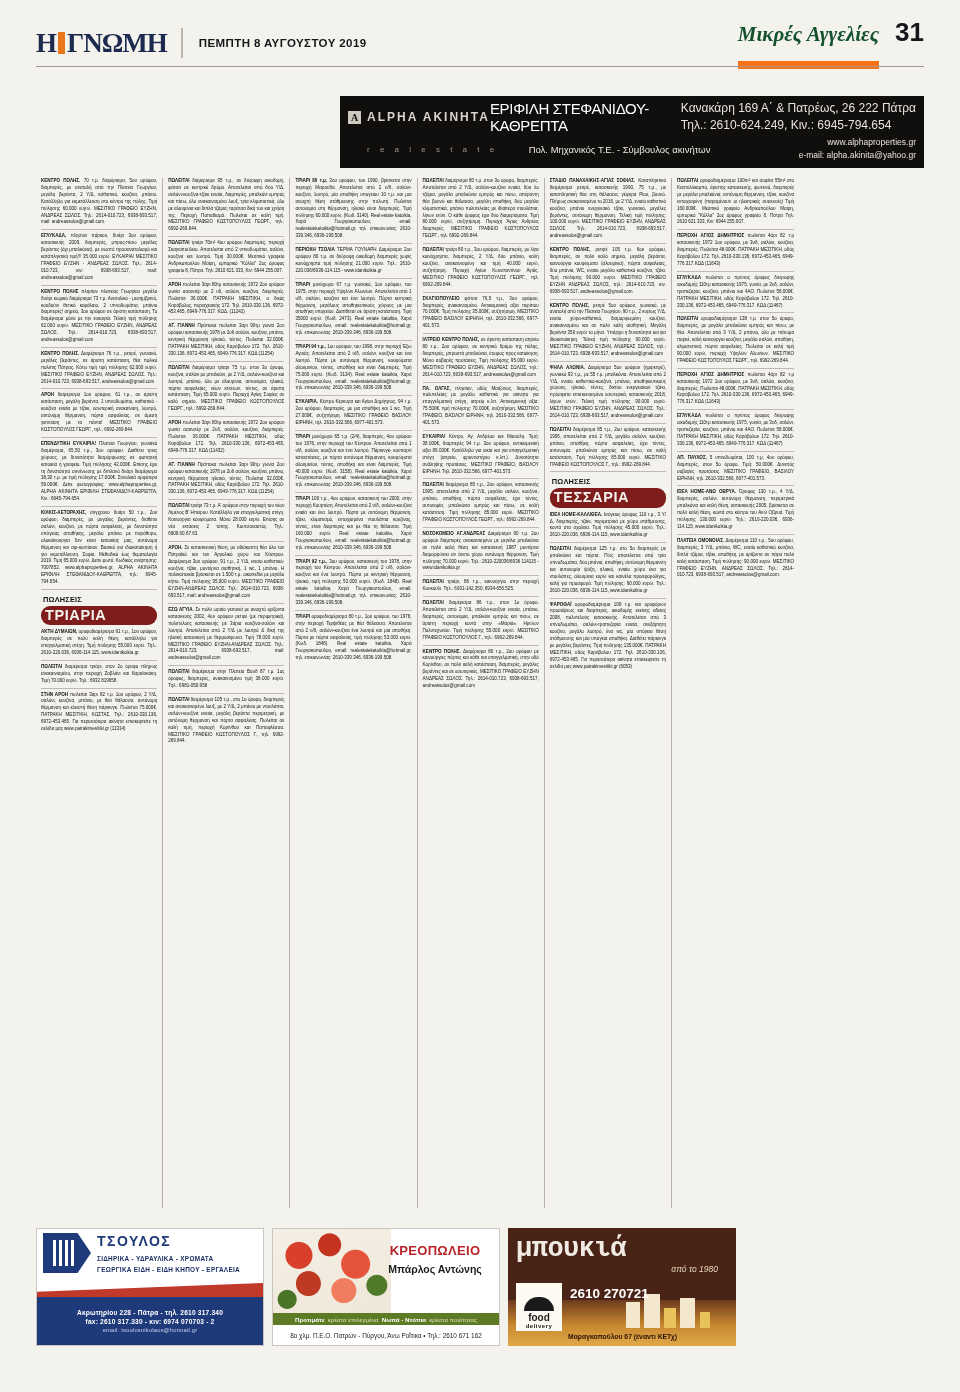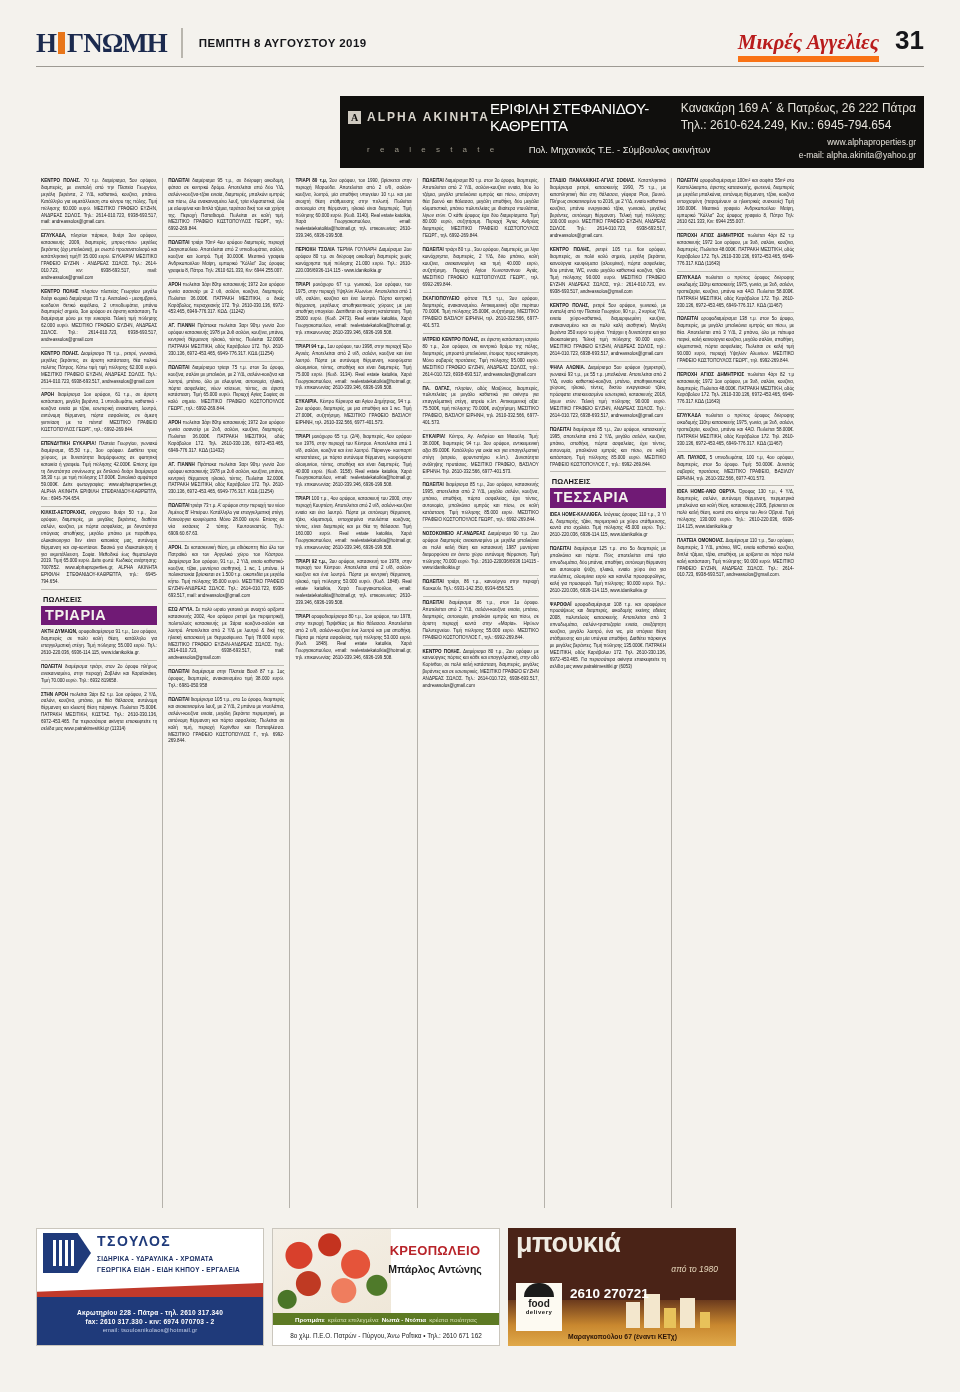--- a/index.html
+++ b/index.html
@@ -34,23 +34,23 @@
   .logo-bar{
     display:inline-block;width:7px;height:22px;background:#e8761a;
     margin:0 2px;vertical-align:middle;
   }
   .date-line{
     padding-left:16px;font-size:11.5px;font-weight:bold;color:#15161a;
     letter-spacing:.4px;
   }
   .mast-right{margin-left:auto;display:flex;align-items:baseline;gap:16px;}
   .section-name{
-    font-size:21px;font-style:italic;font-weight:bold;color:#b91c1c;
+    font-size:21px;font-style:italic;font-weight:bold;color:#14532d;
     font-family:"Liberation Serif", serif;
-    border-bottom:6px solid #f97316;padding-bottom:1px;
+    border-bottom:8px solid #f97316;padding-bottom:14px;
   }
   .page-num{font-size:26px;font-weight:bold;color:#15161a;font-family:"Liberation Sans",sans-serif;}
   .mast-rule{
     position:absolute;left:36px;top:66px;width:888px;height:1px;background:#9d9a93;
   }
   
   .banner{
     position:absolute;left:340px;top:96px;width:584px;height:72px;
     background:#100f0d;color:#fff;overflow:hidden;
   }
@@ -90,23 +90,23 @@
   }
   .ad:last-child{border-bottom:none;}
   .ad b{font-weight:bold;}
   
   .sec-head{margin:5px 0 4px 0;}
   .sec-kicker{
     font-size:7.4px;font-weight:bold;color:#131316;letter-spacing:.2px;
     padding-left:2px;margin-bottom:1.5px;
   }
   .sec-title{
-    background:#701a75;color:#f4f2ed;
+    background:#7f1d1d;color:#f4f2ed;
     font-size:14.5px;font-weight:bold;letter-spacing:.6px;
-    padding:1px 4px 2px 4px;line-height:1.15;
+    padding:1px 4px 2px 4px;line-height:1.15;border-radius:9px;
   }
   
   .bottom-ads{
     position:absolute;left:36px;top:1228px;width:888px;height:118px;
     display:flex;gap:8px;
   }
   .bad{position:relative;overflow:hidden;box-sizing:border-box;}
   
   .bad1{width:228px;background:#ffffff;border:1px solid #cac6bd;}
   .meat-photo{
@@ -156,37 +156,37 @@
   }
   .tsou-bottom{
     position:absolute;left:0;bottom:0;width:100%;height:48px;background:#1f3a7a;color:#fff;
     display:flex;flex-direction:column;align-items:center;justify-content:center;gap:2px;
   }
   .tsou-bottom div{font-size:6.6px;font-weight:bold;letter-spacing:.2px;}
   .tsou-bottom .em{font-size:5.8px;font-weight:normal;color:#c8d2ea;}
   
   .bad3{width:228px;background:#4a2317;}
   .bk-name{
-    position:absolute;left:8px;top:0;font-size:27px;font-weight:bold;color:#f0ece3;
-    letter-spacing:-.5px;font-family:Liberation Sans, sans-serif;
+    position:absolute;left:8px;top:6px;font-size:27px;font-weight:bold;color:#f0ece3;
+    letter-spacing:-.5px;font-family:Liberation Mono, monospace;
   }
   .bk-since{
     position:absolute;right:18px;top:36px;font-size:8.5px;font-style:italic;color:#e8d9bd;
   }
   .bk-city{
     position:absolute;left:0;bottom:0;width:100%;height:46px;
     background:linear-gradient(180deg,#6b3a1d 0%, #c9882f 55%, #e0a94a 100%);
   }
   .bk-bld{position:absolute;bottom:18px;background:#f3e7cd;}
   .bk-phone{
     position:absolute;left:62px;top:58px;font-size:13.5px;font-weight:bold;color:#fff;
   }
   .bk-del{
     position:absolute;left:8px;top:55px;width:46px;height:48px;background:#fdfaf2;
-    display:flex;flex-direction:column;align-items:center;justify-content:flex-end;padding-bottom:16px;
+    display:flex;flex-direction:column;align-items:center;justify-content:flex-end;padding-bottom:2px;
     box-sizing:border-box;
   }
   .bk-del .dome{width:30px;height:14px;background:#1b1b1b;border-radius:15px 15px 0 0;margin-bottom:2px;}
   .bk-del .w1{font-size:10px;font-weight:bold;color:#1b1b1b;line-height:1;}
   .bk-del .w2{font-size:6px;font-weight:bold;color:#1b1b1b;letter-spacing:.5px;}
   .bk-addr{
     position:absolute;left:60px;bottom:6px;font-size:6.8px;font-weight:bold;color:#2a1408;
   }
   
   .bad4{width:188px;background:#fdfcf9;border:1px solid #cac6bd;}

